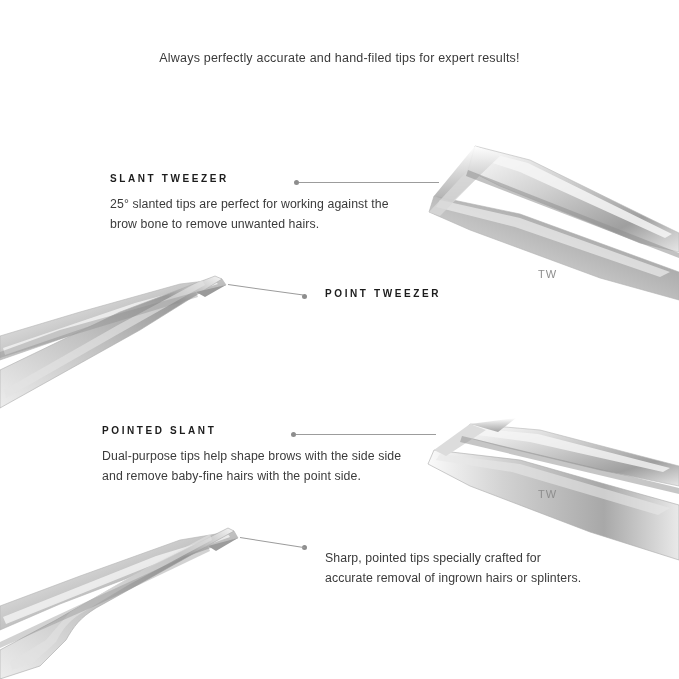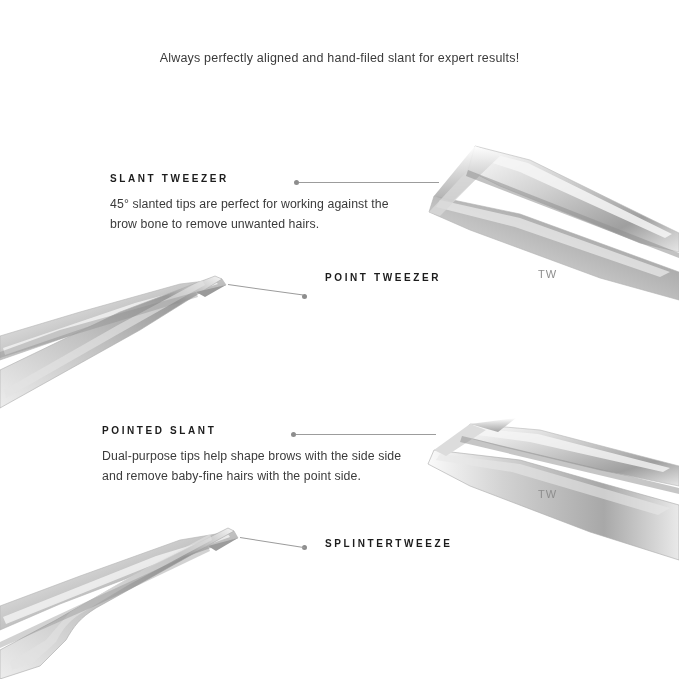--- a/index.html
+++ b/index.html
@@ -203,42 +203,42 @@
       <path d="M238,538 L208,546 L216,551 Z" fill="#9c9c9c"></path>
 
       <path d="M208,546 L90,600 L0,642 L0,648 L95,606 L210,551 Z" fill="#8a8a8a" opacity="0.38"></path>
     </g>
   </svg>
 
   <div class="brandmark" style="left:538px; top:256px;">TW</div>
   <div class="brandmark" style="left:538px; top:476px;">TW</div>
 
   <div class="header">
-    <div class="subtitle">Always perfectly aligned and hand-filed slant for expert results!</div>
+    <div class="subtitle">Always perfectly accurate and hand-filed tips for expert results!</div>
   </div>
 
   <div class="callout" style="left:110px; top:173px; width:300px;">
     <div class="label">SLANT TWEEZER</div>
-    <div class="desc">45° slanted tips are perfect for working against the brow bone to remove unwanted hairs.</div>
+    <div class="desc">25° slanted tips are perfect for working against the brow bone to remove unwanted hairs.</div>
   </div>
   <div class="dot" style="left:294px; top:180px;"></div>
   <div class="leader" style="left:299px; top:182px; width:140px;"></div>
 
-  <div class="callout" style="left:325px; top:272px; width:255px;">
+  <div class="callout" style="left:325px; top:288px; width:255px;">
     <div class="label">POINT TWEEZER</div>
   </div>
   <div class="dot" style="left:302px; top:294px;"></div>
   <div class="diag" style="left:228px; top:284px; width:76px; transform:rotate(8deg);"></div>
 
   <div class="callout" style="left:102px; top:425px; width:310px;">
     <div class="label">POINTED SLANT</div>
     <div class="desc">Dual-purpose tips help shape brows with the side side and remove baby-fine hairs with the point side.</div>
   </div>
   <div class="dot" style="left:291px; top:432px;"></div>
   <div class="leader" style="left:296px; top:434px; width:140px;"></div>
 
   <div class="callout" style="left:325px; top:538px; width:260px;">
-    <div class="label">SPLINTERTWEEZE</div>
+    <div class="desc">Sharp, pointed tips specially crafted for accurate removal of ingrown hairs or splinters.</div>
   </div>
   <div class="dot" style="left:302px; top:545px;"></div>
   <div class="diag" style="left:240px; top:537px; width:66px; transform:rotate(9deg);"></div>
 
 </div>
 
 </body></html>

